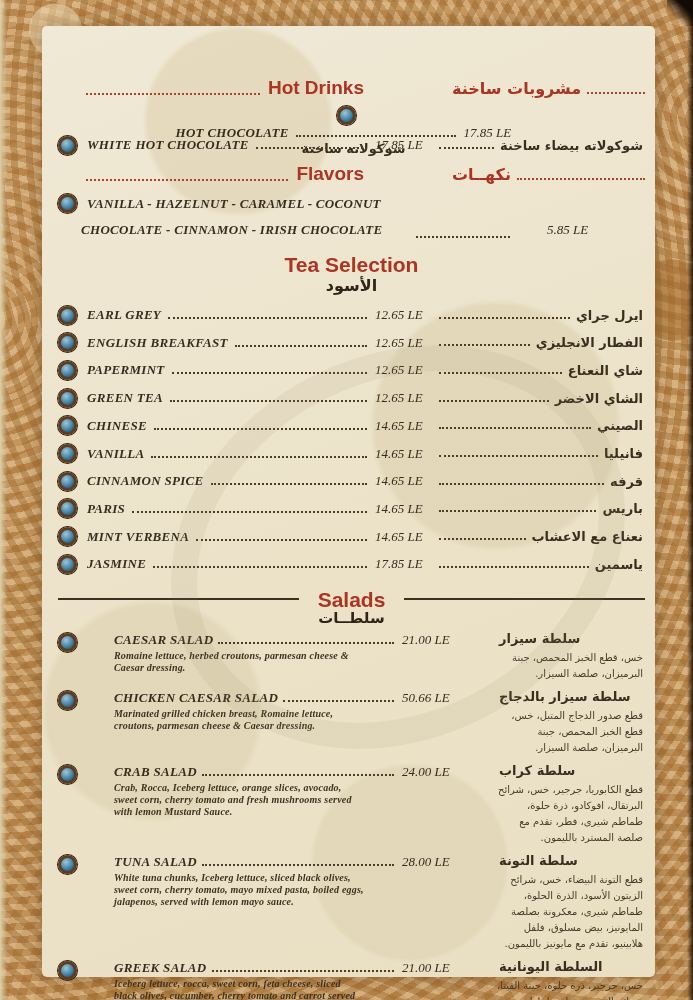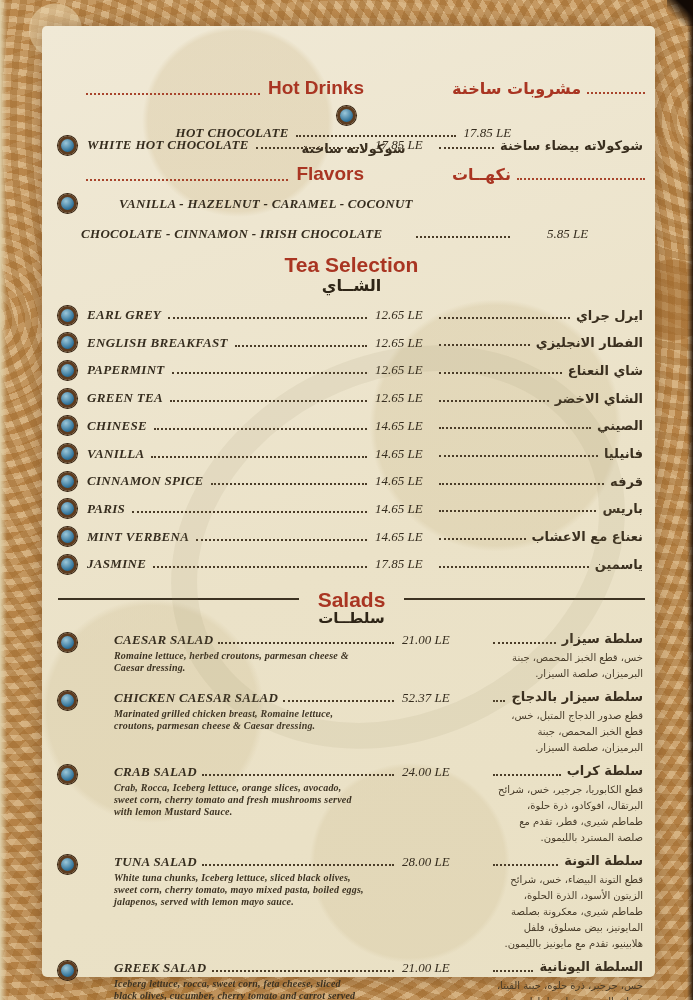--- a/index.html
+++ b/index.html
@@ -62,23 +62,23 @@
   .iname{font-style:italic;font-weight:700;font-size:13px;color:#362d1f;
     letter-spacing:.3px;white-space:nowrap;margin-right:5px;}
   .en .leader{margin-left:2px;}
   .price{width:64px;font-style:italic;font-size:13px;color:#362d1f;
     margin-left:8px;white-space:nowrap;}
   .ar{flex:1;display:flex;align-items:center;direction:rtl;margin-right:2px;}
   .aname{font-family:"DejaVu Sans",sans-serif;font-weight:700;font-size:13px;
     color:#3a2f1f;white-space:nowrap;margin-left:6px;}
   .ar .leader{border-bottom-color:#4a3c28;}
   
-  .flavor1{display:flex;align-items:center;height:27px;gap:32px;}
+  .flavor1{display:flex;align-items:center;height:27px;}
   .flavor1 .iname{margin-right:0;}
-  .flavor2{display:flex;align-items:flex-end;height:25px;padding-left:23px;padding-right:28px;gap:29px;}
+  .flavor2{display:flex;align-items:center;height:25px;padding-left:23px;padding-right:28px;gap:29px;}
   .flavor2 .price{width:70px;}
   
   .center-hdr{text-align:center;margin-top:12px;margin-bottom:6px;}
   .center-hdr .big{font-family:"Liberation Sans",sans-serif;font-weight:700;font-size:21px;
     color:#a93522;line-height:1.05;}
   .center-hdr .ar-sub{font-family:"DejaVu Sans",sans-serif;font-weight:700;font-size:16px;
     color:#2e2517;line-height:1.2;}
   
   .rule-row{display:flex;align-items:center;margin-top:9px;height:24px;}
   .rule{flex:1;height:2px;background:#3c3222;}
@@ -87,21 +87,21 @@
   .ar-center{text-align:center;font-family:"DejaVu Sans",sans-serif;font-weight:700;
     font-size:15px;color:#2e2517;margin-top:-2px;margin-bottom:4px;}
   
   .salad-row{display:flex;align-items:flex-start;margin-top:7px;gap:27px;}
   .salad-row .bullet{margin-top:2px;}
   .s-en{width:352px;}
   .s-name-line{display:flex;align-items:center;height:17px;}
   .s-desc{font-style:italic;font-weight:600;font-size:10px;color:#3c3222;
     line-height:1.2;width:252px;margin-top:2px;letter-spacing:.2px;}
   .s-ar{flex:1;direction:rtl;margin-right:2px;}
-  .s-ar-name{display:flex;align-items:flex-start;direction:rtl;height:17px;}
+  .s-ar-name{display:flex;align-items:flex-end;direction:rtl;height:17px;flex-direction:column;}
   .s-ar-desc{font-family:"DejaVu Sans",sans-serif;font-size:10px;color:#463a28;
     line-height:1.6;text-align:right;direction:rtl;margin-top:2px;}
 </style>
 </head>
 <body>
 
 <div class="canvas">
   <div class="corner-dark"></div>
   <div class="page">
     <div class="wm"></div>
@@ -160,21 +160,21 @@
       <span class="iname">VANILLA - HAZELNUT - CARAMEL - COCONUT</span>
     </div>
     <div class="flavor2">
       <span class="iname">CHOCOLATE - CINNAMON - IRISH CHOCOLATE</span>
       <div class="leader"></div>
       <span class="price">5.85  LE</span>
     </div>
 
     <div class="center-hdr">
       <div class="big">Tea Selection</div>
-      <div class="ar-sub">الشــاي</div>
+      <div class="ar-sub">الأسود</div>
     </div>
 
     <div class="tea-rows">
       <div class="item-row">
         <span class="bullet"></span>
         <div class="en">
           <span class="iname">EARL GREY</span>
           <div class="leader"></div>
           <span class="price">12.65  LE</span>
         </div>
@@ -317,21 +317,21 @@
         </div>
         <div class="s-ar-desc">خس، قطع الخبز المحمص، جبنة البرميزان، صلصة السيزار.</div>
       </div>
     </div>
     <div class="salad-row">
       <span class="bullet"></span>
       <div class="s-en">
         <div class="s-name-line">
           <span class="iname">CHICKEN CAESAR SALAD</span>
           <div class="leader"></div>
-          <span class="price">52.37  LE</span>
+          <span class="price">50.66  LE</span>
         </div>
         <div class="s-desc">Marinated grilled chicken breast, Romaine lettuce, croutons, parmesan cheese &amp; Caesar dressing.</div>
       </div>
       <div class="s-ar">
         <div class="s-ar-name">
           <span class="aname">سلطة سيزار بالدجاج</span>
           <div class="leader"></div>
         </div>
         <div class="s-ar-desc">قطع صدور الدجاج المتبل، خس، قطع الخبز المحمص، جبنة البرميزان، صلصة السيزار.</div>
       </div>

